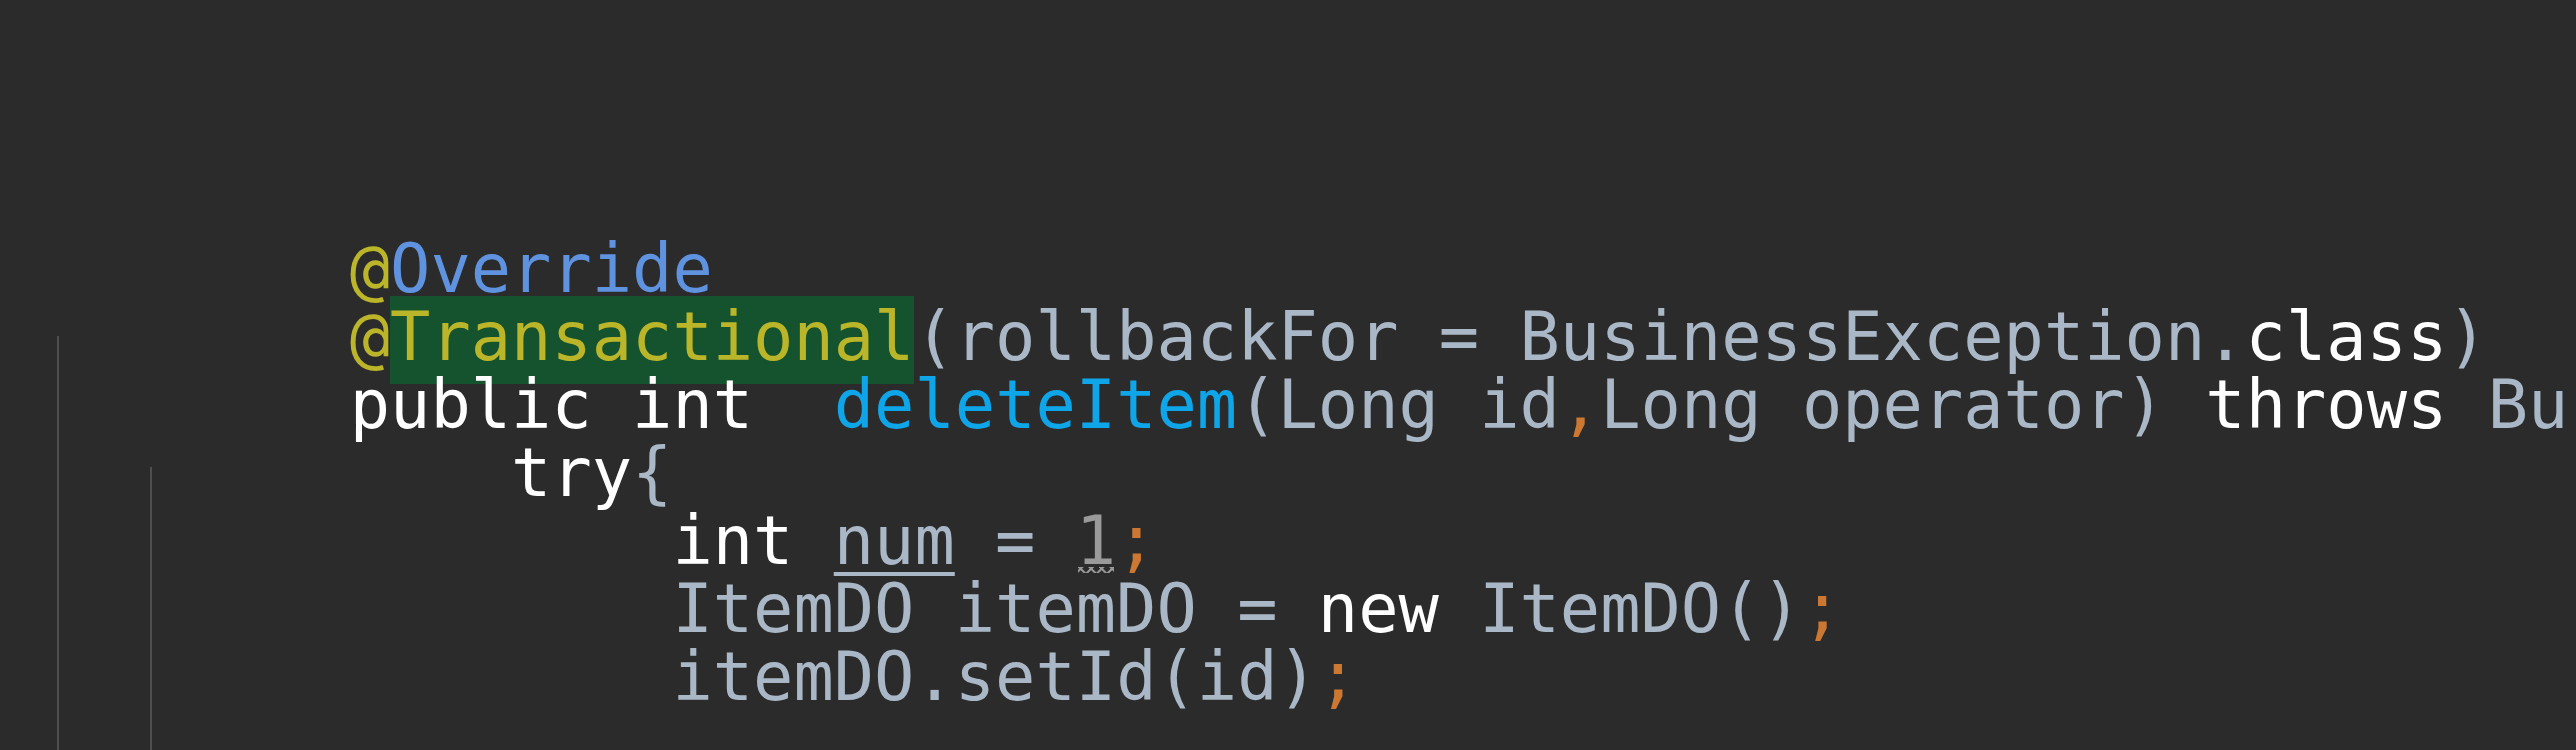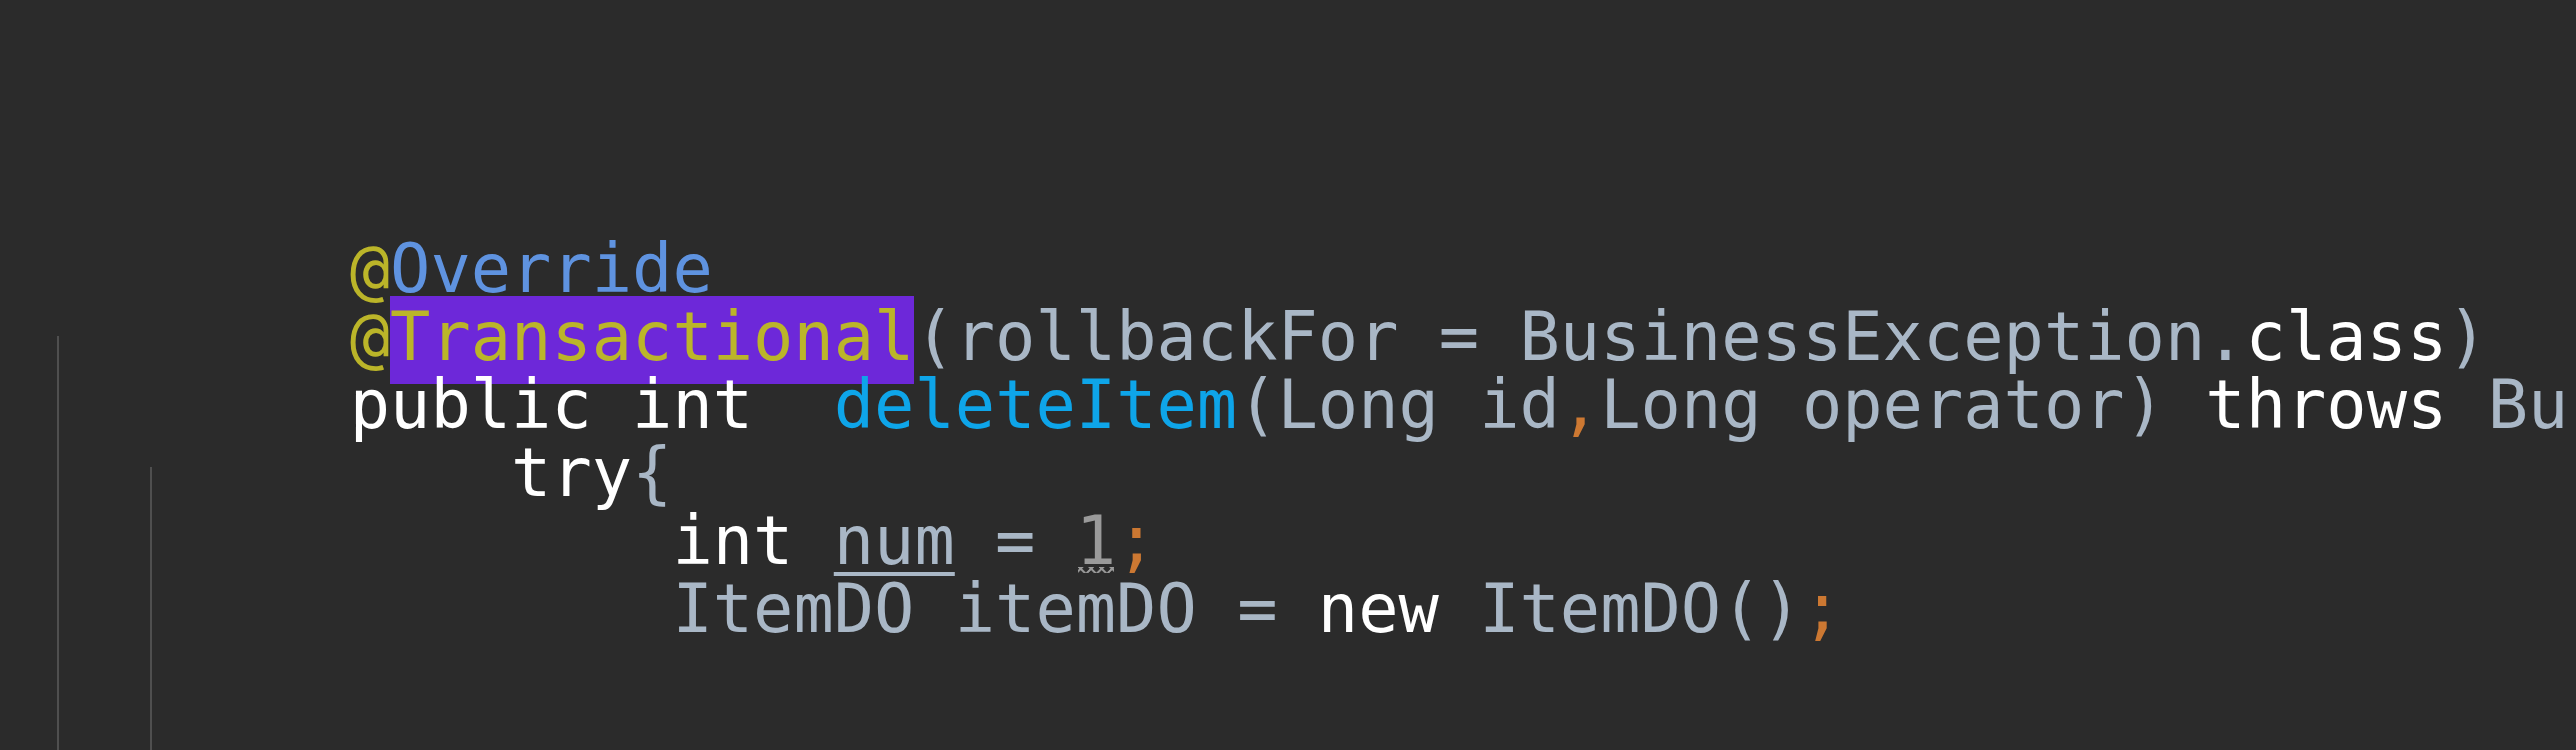--- a/index.html
+++ b/index.html
@@ -53,21 +53,21 @@
   .tok-default   { color: #a9b7c6; }
   .tok-keyword   { color: #ffffff; }
   .tok-annot-at  { color: #bbb529; }
   .tok-annot     { color: #bbb529; }
   .tok-override  { color: #5f93e0; text-decoration: underline; text-decoration-thickness: 3.8px; text-underline-offset: 8.6px; }
   .tok-method    { color: #0ea5e9; }
   .tok-punct     { color: #cc7832; }
   .tok-number    { color: #9a9a9a; }
 
   .hl-annot {
-    background: #6d28d9;
+    background: #14532d;
     padding: 1.9px 0 7.6px 0;
     box-decoration-break: clone;
   }
 
   .underline-var {
     text-decoration: underline;
     text-decoration-color: #a9b7c6;
     text-decoration-thickness: 3.8px;
     text-underline-offset: 7.6px;
   }
@@ -141,16 +141,21 @@
         <span class="tok-default">        </span><span class="tok-keyword">int</span><span class="tok-default"> </span><span class="tok-default underline-var">num</span><span class="tok-default"> = </span><span class="tok-number squiggle">1</span><span class="tok-punct">;</span>
       </span>
     </div>
 
     <div class="code-line row">
       <span class="line-inner">
         <span class="tok-default">        </span><span class="tok-default">ItemDO</span><span class="tok-default"> itemDO = </span><span class="tok-keyword">new</span><span class="tok-default"> </span><span class="tok-default">ItemDO</span><span class="tok-default">()</span><span class="tok-punct">;</span>
       </span>
     </div>
 
+    <div class="code-line row">
+      <span class="line-inner">
+        <span class="tok-default">        </span><span class="tok-default">itemDO</span><span class="tok-default">.</span><span class="tok-default">setId</span><span class="tok-default">(id)</span><span class="tok-punct">;</span>
+      </span>
+    </div>
 
   </div>
 </div>
 
 
 </body></html>

